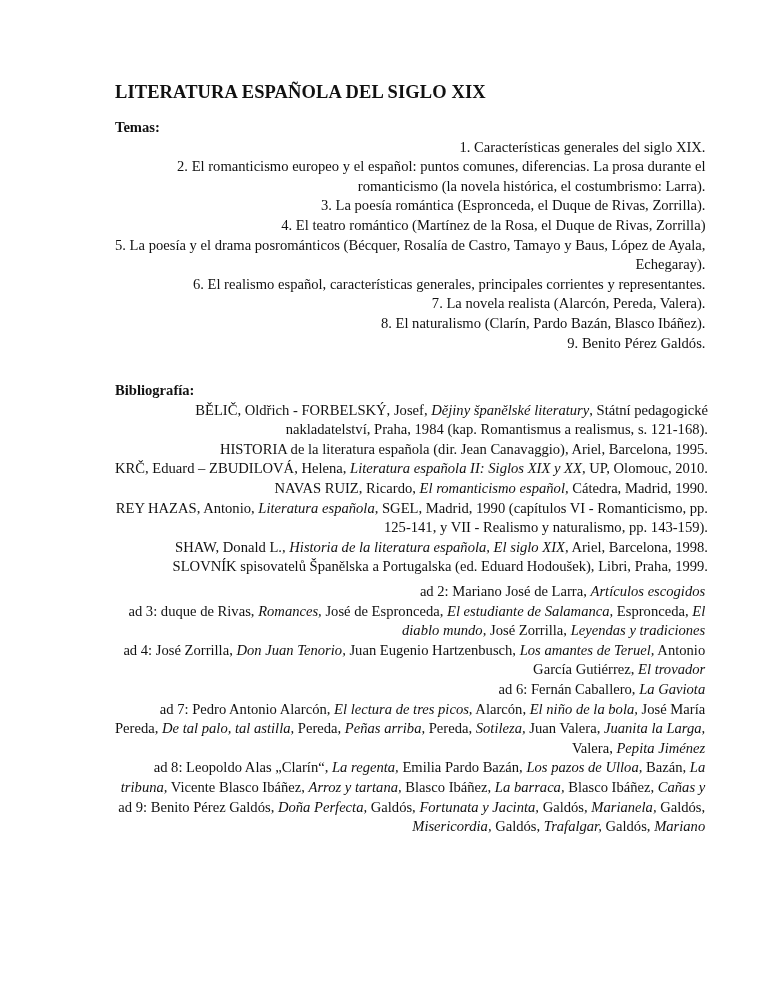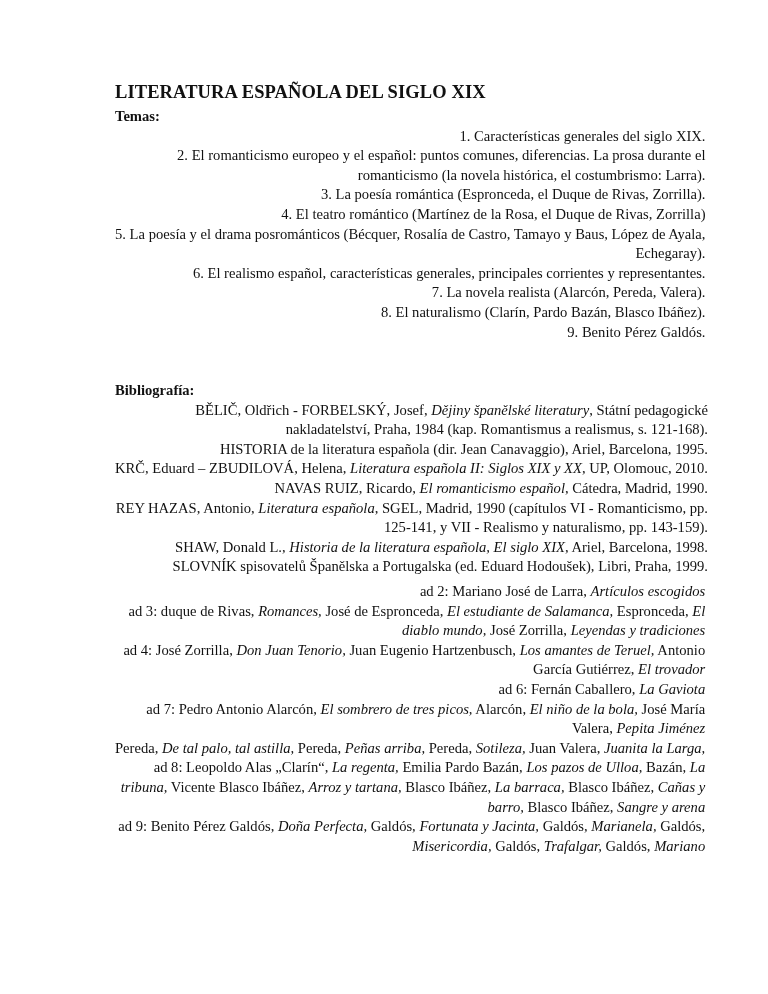--- a/index.html
+++ b/index.html
@@ -10,21 +10,21 @@
   }
   .page { position: absolute; left: 115px; top: 0; width: 600px; }
   .title {
     position: absolute; left: 0; top: 82px; width: 540px; text-align: left;
     font-weight: bold; font-size: 18.5px; letter-spacing: 0.1px; white-space: nowrap;
   }
   .section { position: absolute; left: 0; font-size: 14.6px; line-height: 19.6px; }
   .section .head { font-weight: bold; }
   .line { white-space: nowrap; text-align: right; }
   .it { font-style: italic; }
-  #temas { top: 107px; }
+  #temas { top: 118px; }
   #biblio { top: 381px; }
   #obras { top: 582px; }
 </style>
 </head>
 <body>
 
 <div class="page">
   <div class="title">LITERATURA ESPAÑOLA DEL SIGLO XIX</div>
 
   <div class="section" id="temas">
@@ -60,23 +60,22 @@
   </div>
 
   <div class="section" id="obras">
     <div id="obras-lines">
         <div class="line"><span>ad 2: Mariano José de Larra, </span><span class="it">Artículos escogidos</span></div>
         <div class="line"><span>ad 3: duque de Rivas, </span><span class="it">Romances,</span><span> José de Espronceda, </span><span class="it">El estudiante de Salamanca,</span><span> Espronceda, </span><span class="it">El</span></div>
         <div class="line"><span class="it">diablo mundo,</span><span> José Zorrilla, </span><span class="it">Leyendas y tradiciones</span></div>
         <div class="line"><span>ad 4: José Zorrilla, </span><span class="it">Don Juan Tenorio,</span><span> Juan Eugenio Hartzenbusch, </span><span class="it">Los amantes de Teruel,</span><span> Antonio</span></div>
         <div class="line"><span>García Gutiérrez, </span><span class="it">El trovador</span></div>
         <div class="line"><span>ad 6: Fernán Caballero, </span><span class="it">La Gaviota</span></div>
-        <div class="line"><span>ad 7: Pedro Antonio Alarcón, </span><span class="it">El sombrero de tres picos,</span><span> Alarcón, </span><span class="it">El niño de la bola,</span><span> José María</span></div>
+        <div class="line"><span>ad 7: Pedro Antonio Alarcón, </span><span class="it">El lectura de tres picos,</span><span> Alarcón, </span><span class="it">El niño de la bola,</span><span> José María</span></div>
+        <div class="line"><span>Pereda, </span><span class="it">De tal palo, tal astilla,</span><span> Pereda, </span><span class="it">Peñas arriba,</span><span> Pereda, </span><span class="it">Sotileza,</span><span> Juan Valera, </span><span class="it">Juanita la Larga,</span></div>
         <div class="line"><span>Valera, </span><span class="it">Pepita Jiménez</span></div>
-        <div class="line"><span>Pereda, </span><span class="it">De tal palo, tal astilla,</span><span> Pereda, </span><span class="it">Peñas arriba,</span><span> Pereda, </span><span class="it">Sotileza,</span><span> Juan Valera, </span><span class="it">Juanita la Larga,</span></div>
         <div class="line"><span>ad 8: Leopoldo Alas „Clarín“, </span><span class="it">La regenta,</span><span> Emilia Pardo Bazán, </span><span class="it">Los pazos de Ulloa,</span><span> Bazán, </span><span class="it">La</span></div>
         <div class="line"><span class="it">tribuna,</span><span> Vicente Blasco Ibáñez, </span><span class="it">Arroz y tartana,</span><span> Blasco Ibáñez, </span><span class="it">La barraca,</span><span> Blasco Ibáñez, </span><span class="it">Cañas y</span></div>
-        <div class="line"><span class="it">barro,</span><span> Blasco Ibáñez, </span><span class="it">Sangre y arena</span></div>
         <div class="line"><span>ad 9: Benito Pérez Galdós, </span><span class="it">Doña Perfecta,</span><span> Galdós, </span><span class="it">Fortunata y Jacinta,</span><span> Galdós, </span><span class="it">Marianela,</span><span> Galdós,</span></div>
         <div class="line"><span class="it">Misericordia,</span><span> Galdós, </span><span class="it">Trafalgar,</span><span> Galdós, </span><span class="it">Mariano</span></div>
       </div>
   </div>
 </div>
 
 </body></html>

